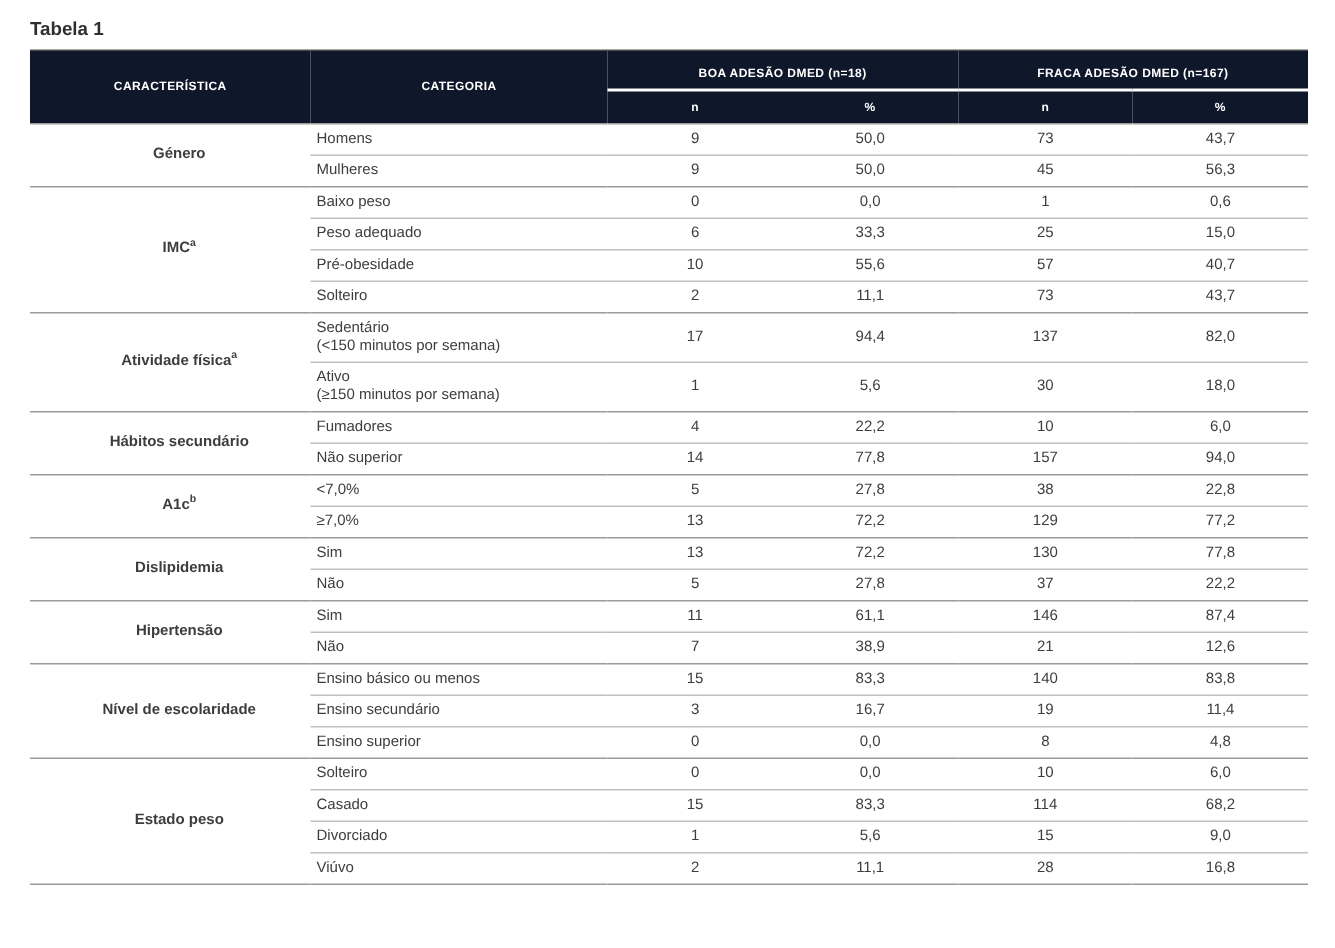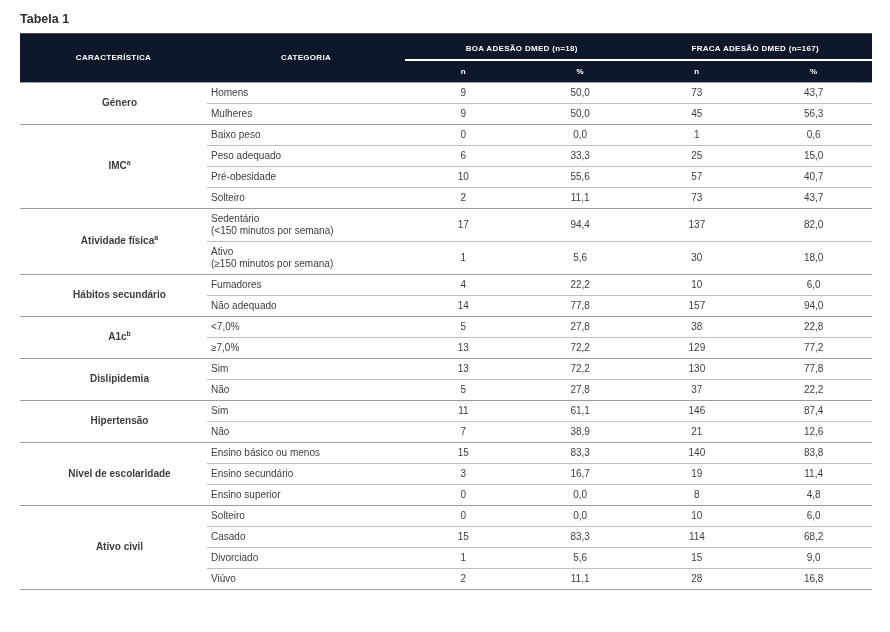--- a/index.html
+++ b/index.html
@@ -168,21 +168,21 @@
           <td class="cat">
             <div>Fumadores</div>
           </td>
           <td class="val">4</td>
           <td class="val">22,2</td>
           <td class="val">10</td>
           <td class="val">6,0</td>
         </tr>
         <tr class="inner">
           <td class="cat">
-            <div>Não adequado</div>
+            <div>Não superior</div>
           </td>
           <td class="val">14</td>
           <td class="val">77,8</td>
           <td class="val">157</td>
           <td class="val">94,0</td>
         </tr>
         <tr class="group-first">
           <td class="char" rowspan="2"><span>A1c</span><sup>b</sup></td>
           <td class="cat">
             <div>&lt;7,0%</div>
@@ -261,21 +261,21 @@
         <tr class="inner">
           <td class="cat">
             <div>Ensino superior</div>
           </td>
           <td class="val">0</td>
           <td class="val">0,0</td>
           <td class="val">8</td>
           <td class="val">4,8</td>
         </tr>
         <tr class="group-first">
-          <td class="char" rowspan="4"><span>Ativo civil</span></td>
+          <td class="char" rowspan="4"><span>Estado peso</span></td>
           <td class="cat">
             <div>Solteiro</div>
           </td>
           <td class="val">0</td>
           <td class="val">0,0</td>
           <td class="val">10</td>
           <td class="val">6,0</td>
         </tr>
         <tr class="inner">
           <td class="cat">

